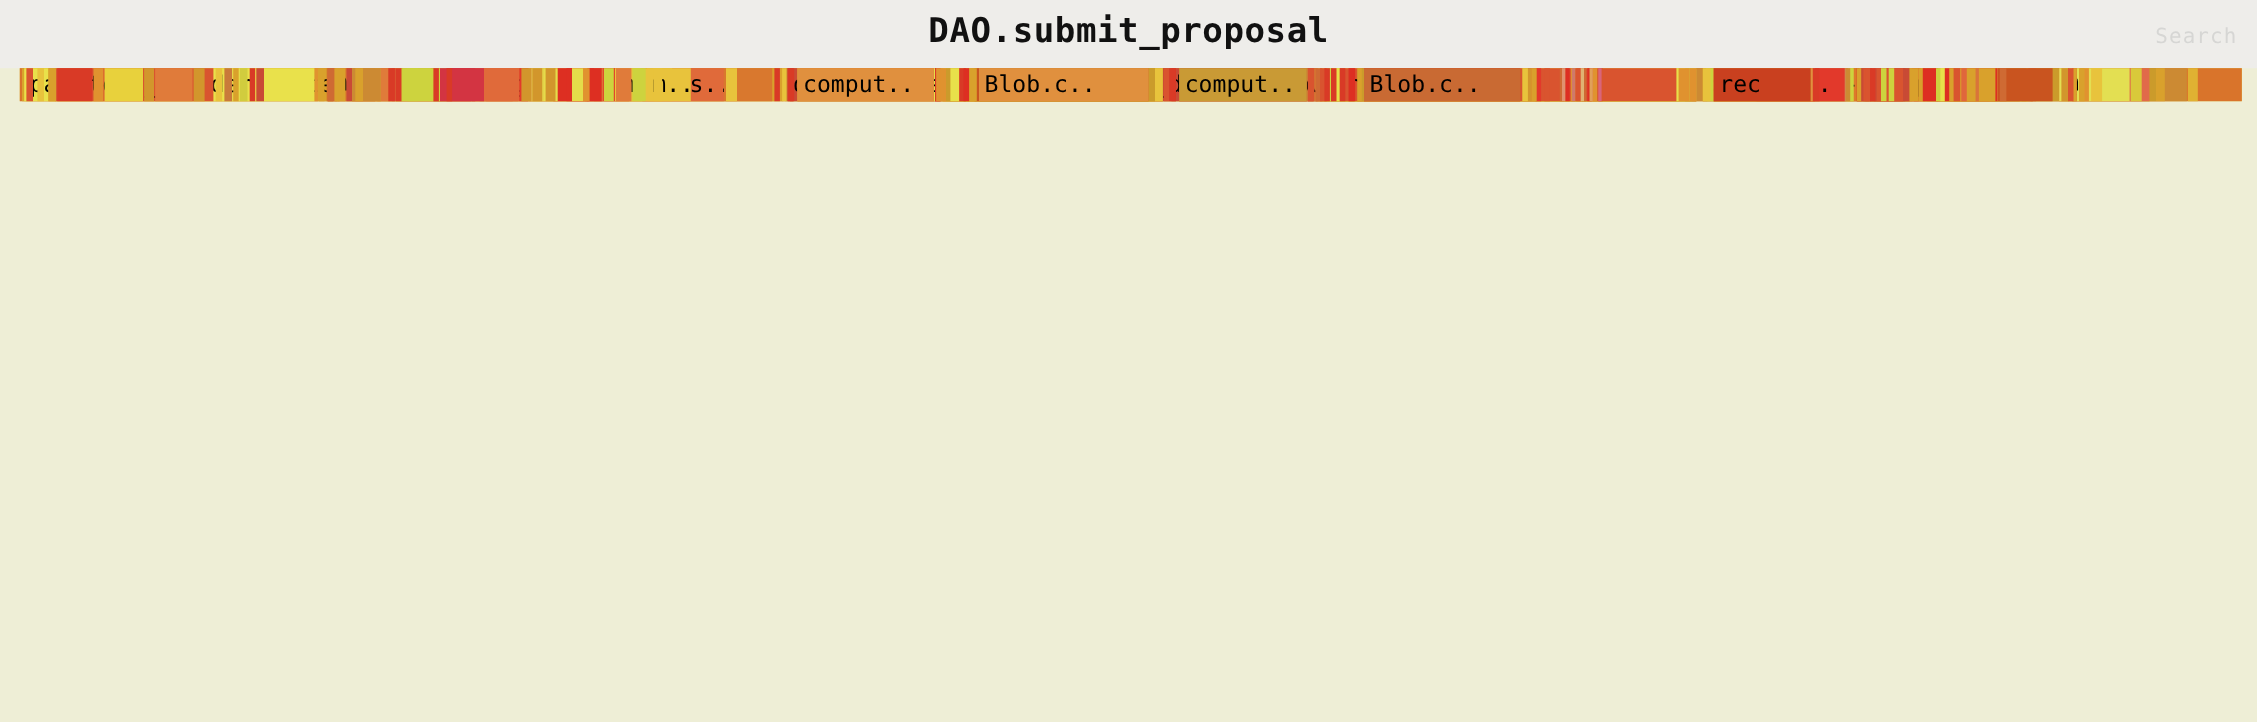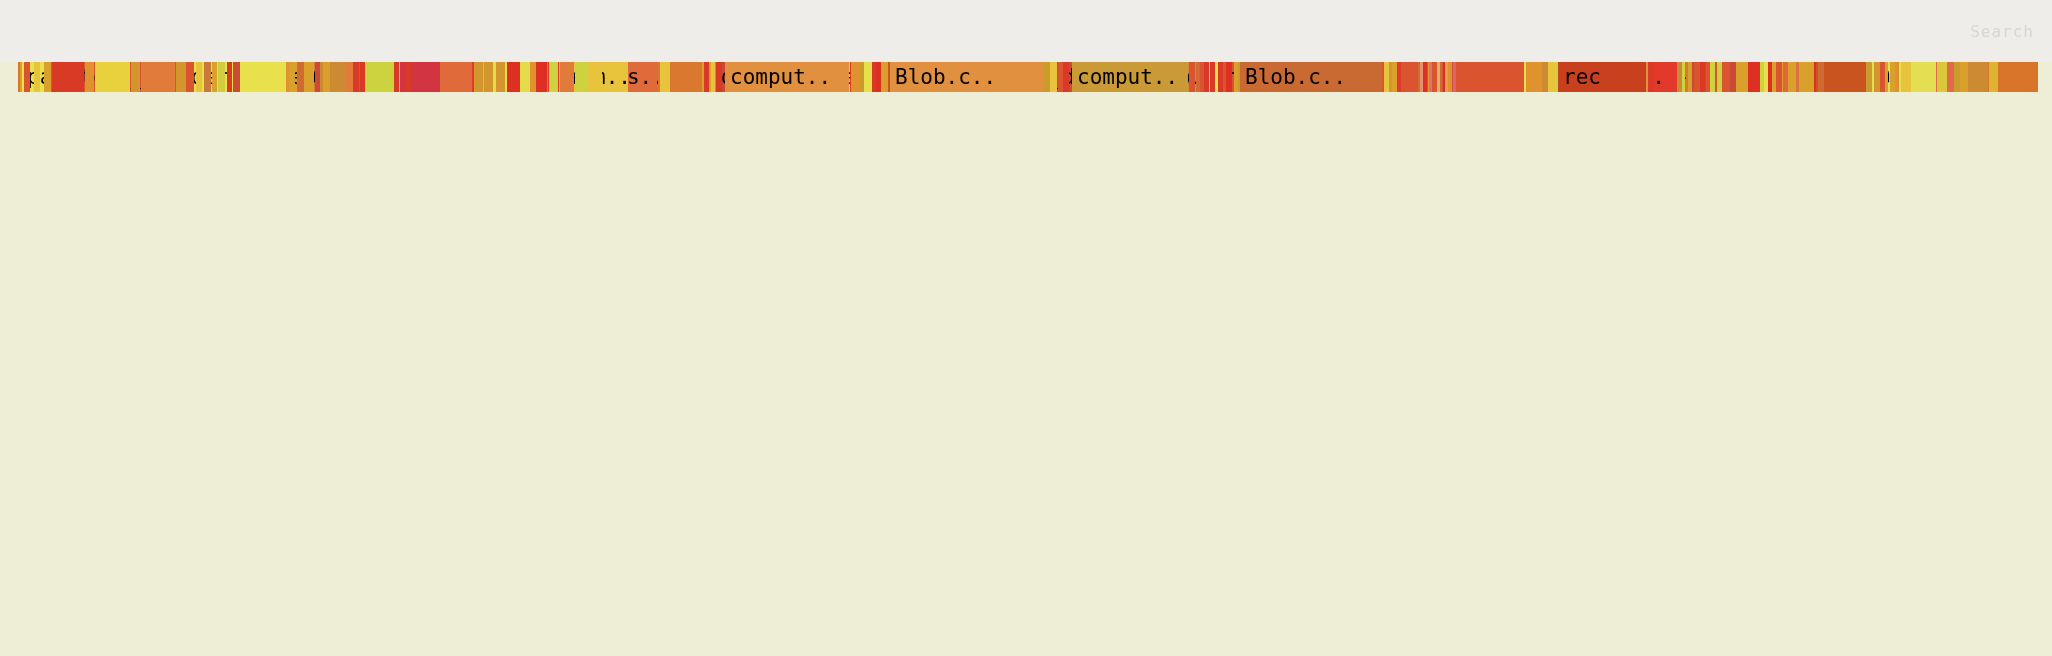--- a/index.html
+++ b/index.html
@@ -18,21 +18,21 @@
   }
   #title{
     position:absolute;left:0;top:10px;width:2052px;
     text-align:center;
     font-size:31px;font-weight:bold;color:#111;
     letter-spacing:.5px;
     white-space:nowrap;
   }
   #search{
     position:absolute;right:18px;top:22px;
-    font-size:16px;color:#d6d6d4;
+    font-size:19px;color:#d6d6d4;
     letter-spacing:1px;
   }
 
   
   #flame{
     position:absolute;left:0;top:62px;width:2052px;height:594px;
     background:#eeeed6;
   }
   .frame{
     position:absolute;
@@ -46,20 +46,21 @@
     border-radius:0;
   }
   .frame.tiny{padding-left:0;}
 </style>
 </head>
 <body>
 
 <div id="app">
 
   <div id="header">
+    <div id="title">DAO.submit_proposal</div>
     <div id="search">Search</div>
   </div>
 
   <div id="flame">
       <div class="frame" style="left: 18px; width: 2020px; height: 30px; background: rgb(220, 210, 65);"></div>
       <div class="frame" style="left: 18px; width: 2020px; height: 30px; background: rgb(217, 116, 43);"><span>submit_proposal</span></div>
       <div class="frame" style="left: 20px; width: 692px; height: 30px; background: rgb(217, 161, 44);"><span>@deserialize&lt;r(canister_id:P,message:B,method:t</span></div>
       <div class="frame" style="left: 714px; width: 1274px; height: 30px; background: rgb(204, 138, 51);"><span>$lambda</span></div>
       <div class="frame tiny" style="left: 1989px; width: 9px; height: 30px; background: rgb(224, 178, 50);"></div>
       <div class="frame" style="left: 22px; width: 264px; height: 30px; background: rgb(233, 225, 75);"><span>parse_idl_header</span></div>

